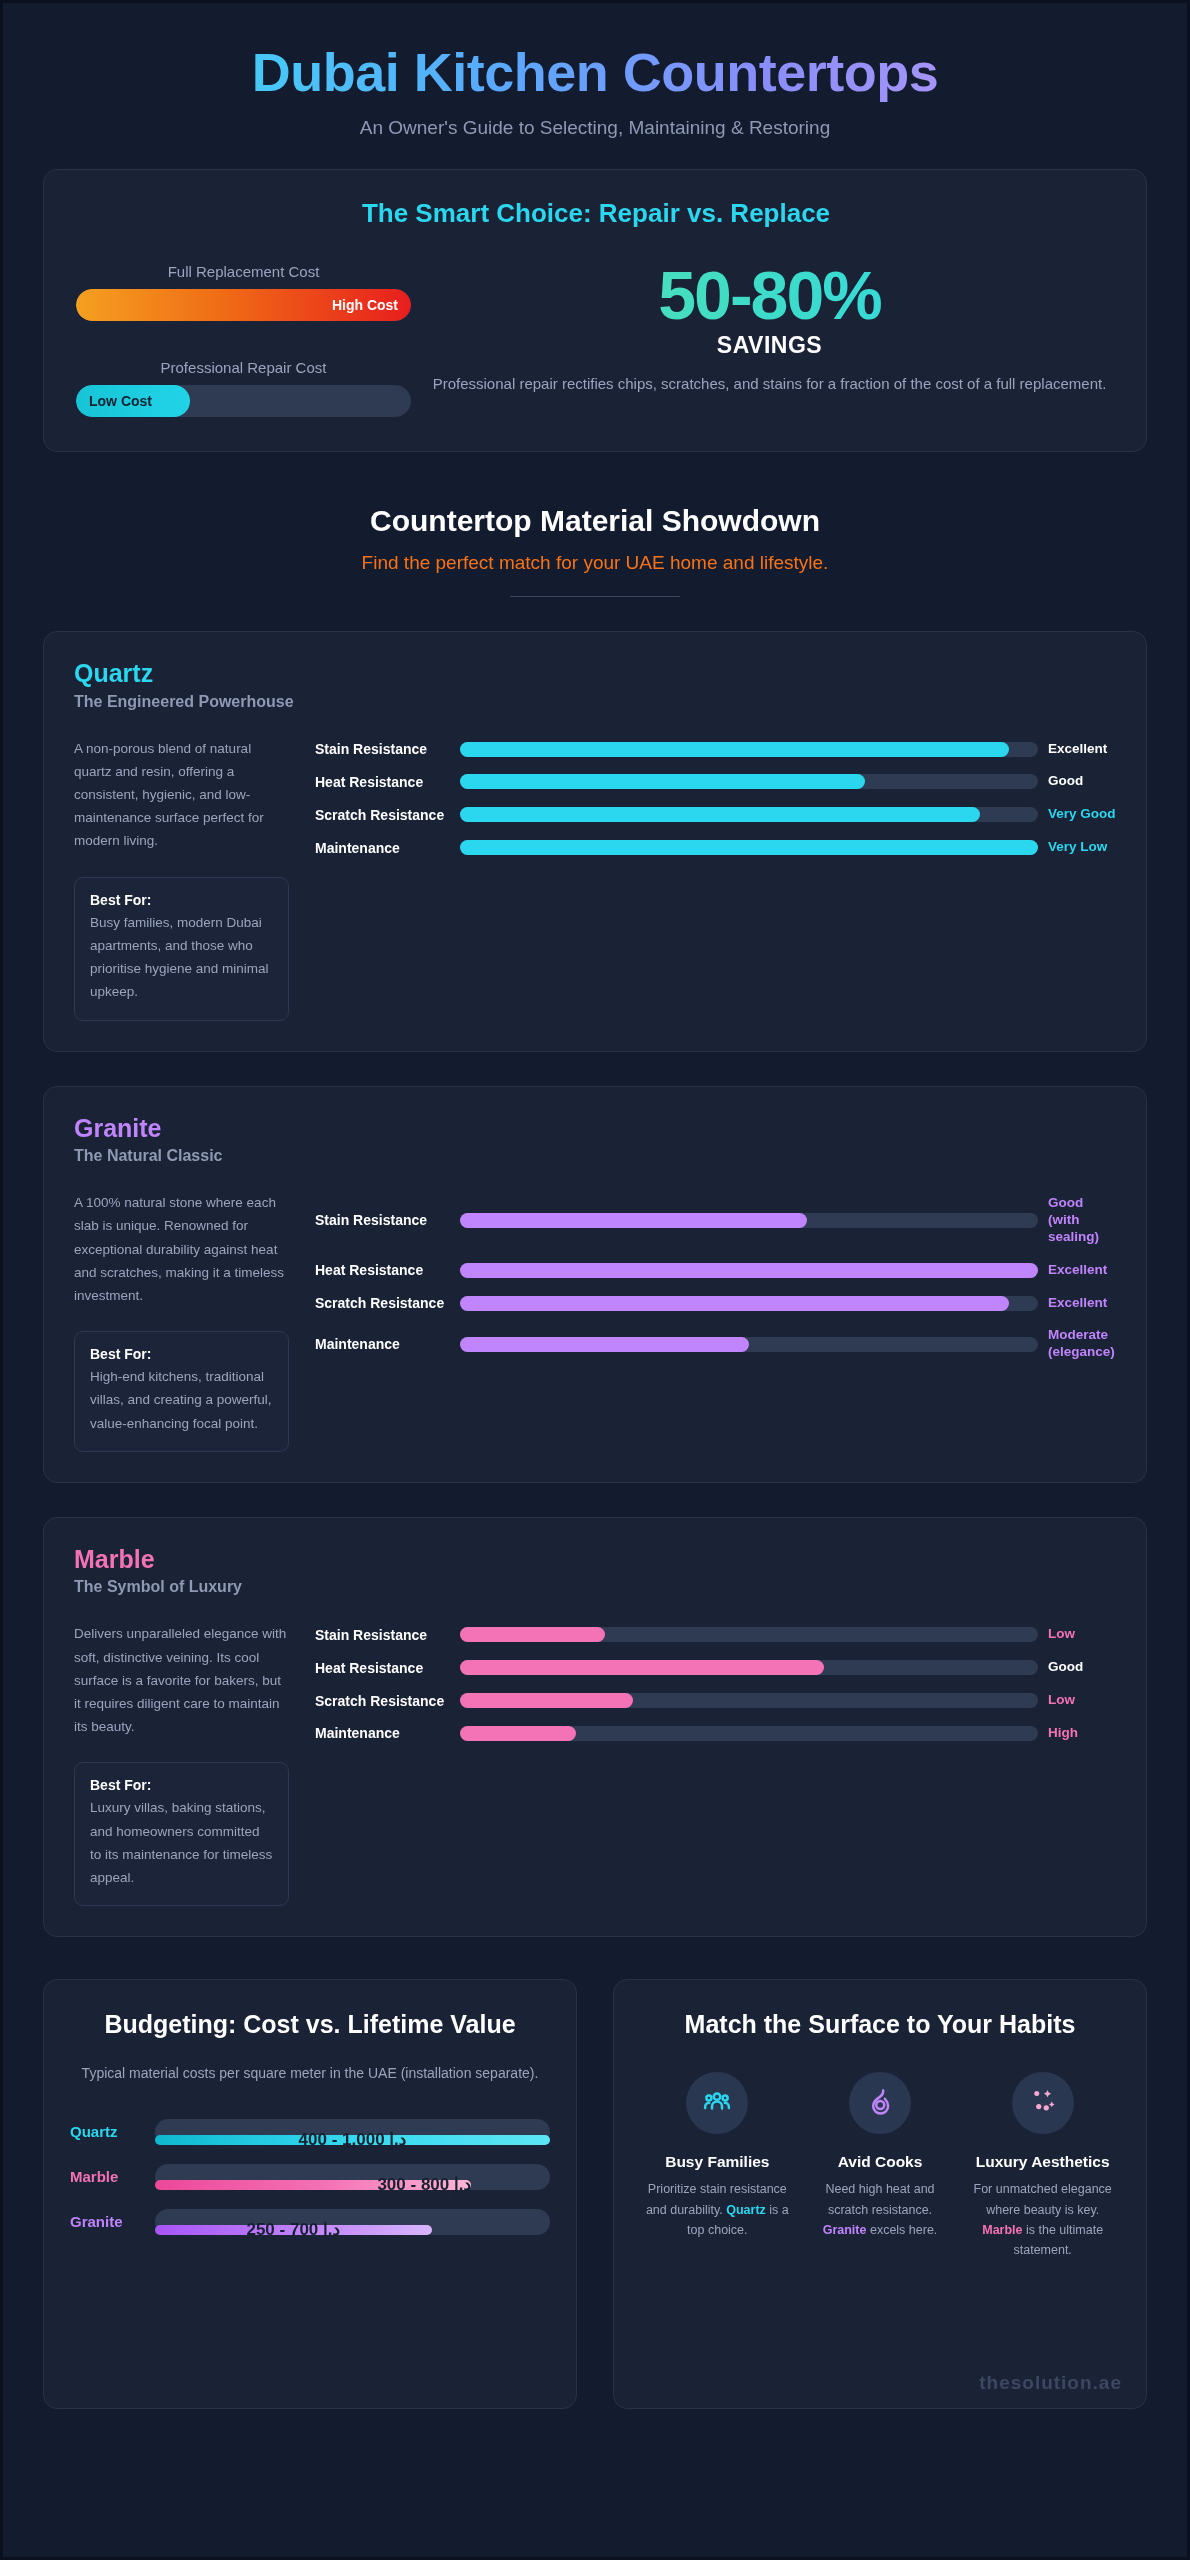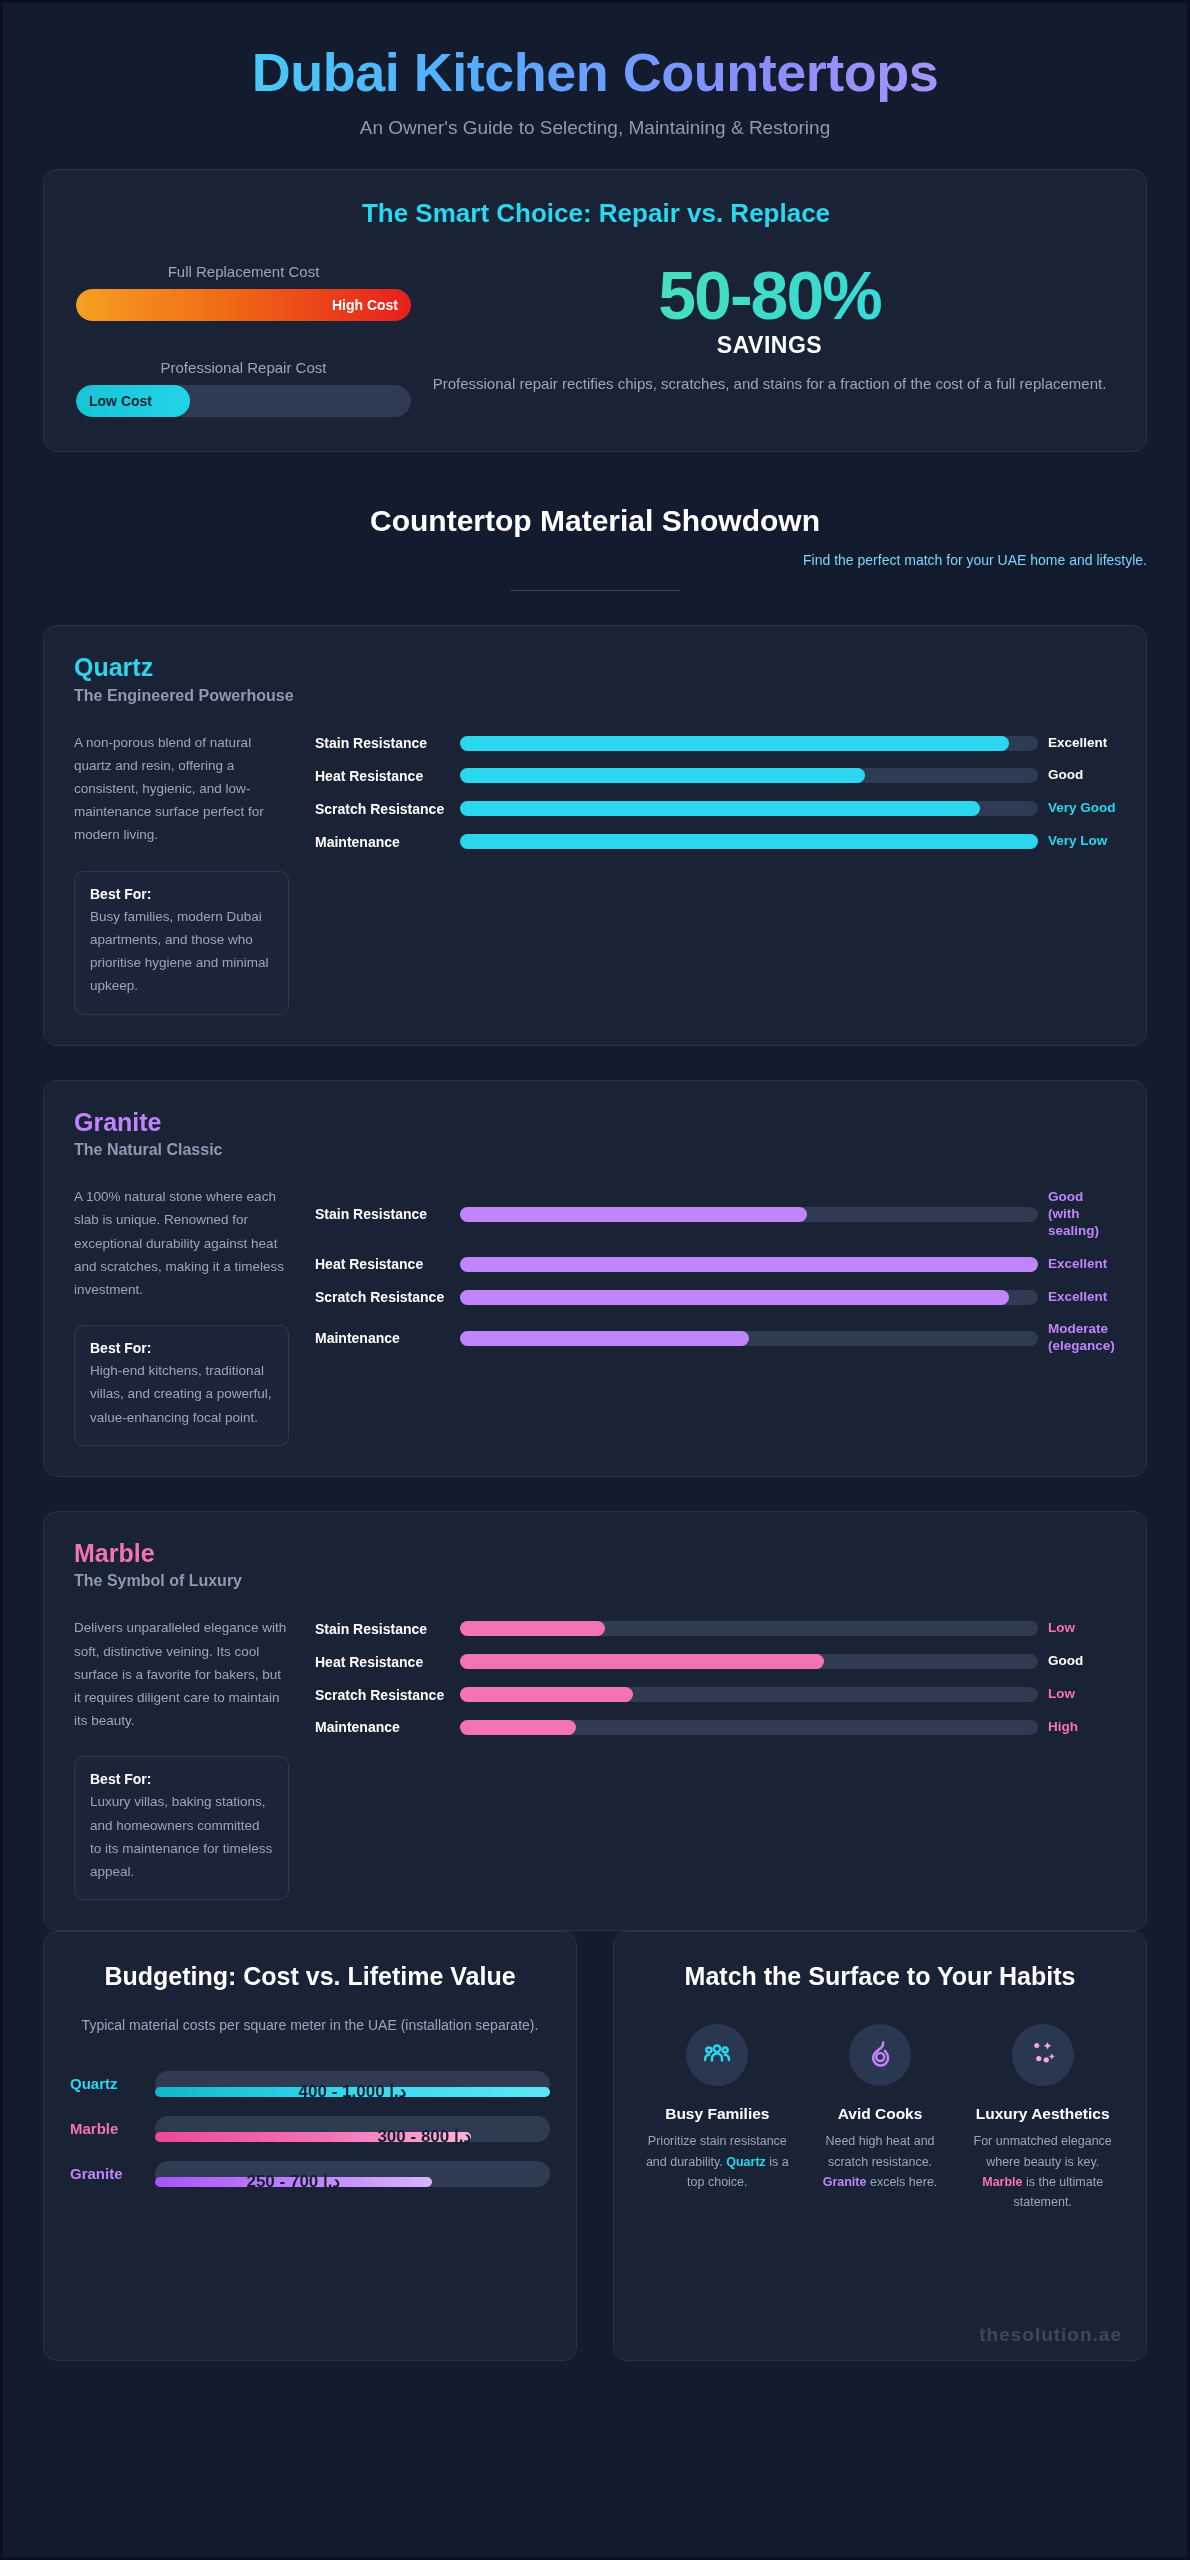--- a/index.html
+++ b/index.html
@@ -123,23 +123,22 @@
 
   
   .section-head { text-align: center; margin: 52px 0 10px 0; }
   .section-head h2 {
     font-size: 30px;
     font-weight: bold;
     color: #ffffff;
   }
   .section-head .sub {
     margin-top: 14px;
-    font-size: 14px;
-    color: #7dd3fc;
-    text-align: right;
+    font-size: 19px;
+    color: #f97316;
   }
   .divider {
     width: 170px;
     height: 1px;
     background: #3a4560;
     margin: 22px auto 0 auto;
   }
 
   
   .material { margin-top: 34px; padding: 28px 30px 30px 30px; }
@@ -186,21 +185,21 @@
   .metric-val {
     width: 78px;
     flex: none;
     font-size: 13.5px;
     font-weight: bold;
     padding-left: 10px;
     line-height: 1.25;
   }
 
   
-  .bottom { display: flex; gap: 36px; }
+  .bottom { display: flex; gap: 36px; margin-top: 42px; }
   .bcard { flex: 1; padding: 28px 26px 30px 26px; min-height: 430px; position: relative; }
   .bcard h3 {
     text-align: center;
     font-size: 25px;
     font-weight: bold;
     color: #ffffff;
     line-height: 1.28;
   }
   .bcard .bsub {
     text-align: center;

